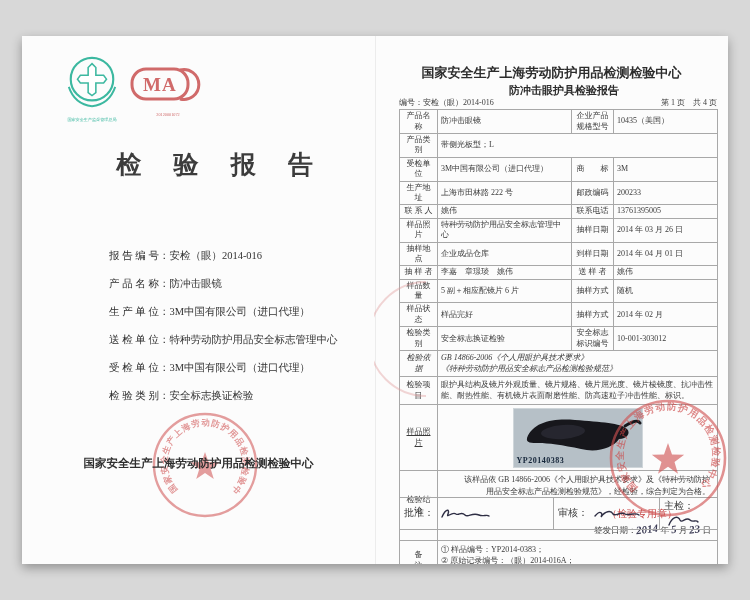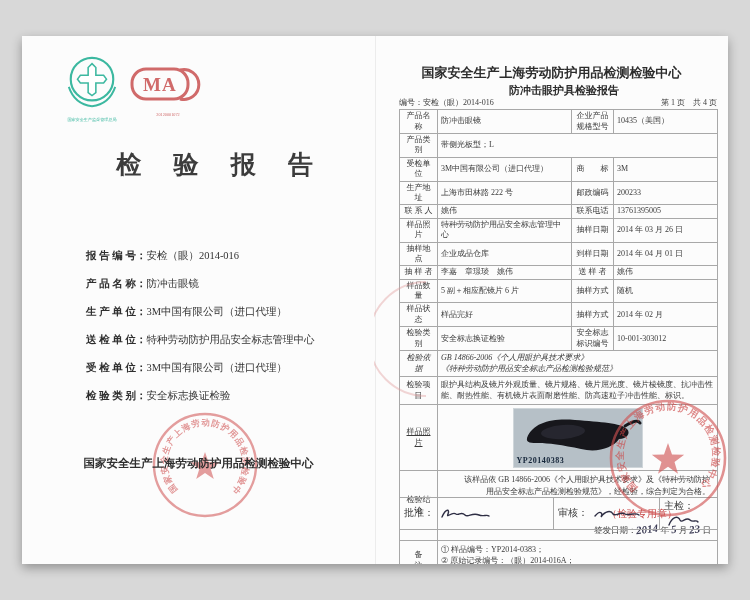--- a/index.html
+++ b/index.html
@@ -10,21 +10,21 @@
   .fold { position:absolute; left:353px; top:0; width:1px; height:100%; background:#ececec; }
 
   
   .emblem { position:absolute; left:34px; top:18px; width:72px; text-align:center; }
   .emblem-caption { font-size:5px; color:#3cb8a0; letter-spacing:0px; display:block; transform:scale(.82); transform-origin:center; white-space:nowrap; }
   .cma { position:absolute; left:104px; top:26px; width:84px; text-align:center; }
   .cma-number { font-size:5px; color:#d06a6a; display:block; transform:scale(.85); white-space:nowrap; }
   .cover-title { position:absolute; left:16px; top:112px; width:353px; text-align:center; font-size:25px; font-weight:bold; color:#3c3c3c; letter-spacing:13px; text-indent:13px; }
   .cover-fields { position:absolute; left:64px; top:206px; }
   .cover-field { font-size:10.5px; height:28px; line-height:28px; white-space:nowrap; }
-  .cover-field .lab { font-weight:bold; color:#2e2e2e; }
+  .cover-field .lab { font-weight:normal; color:#2e2e2e;margin-left:23px; }
   .cover-field .val { color:#333; }
   .cover-org { position:absolute; left:0; top:420px; width:353px; text-align:center; font-size:11.5px; font-weight:bold; color:#2e2e2e; z-index:3; }
   .cover-seal { position:absolute; left:128px; top:374px; opacity:.55; z-index:2; }
   .edge-arc { position:absolute; left:352px; top:238px; opacity:.4; z-index:1; }
 
   
   .r-org { position:absolute; left:353px; top:28px; width:353px; text-align:center; font-size:13px; font-weight:bold; color:#2c2c2c; }
   .r-title { position:absolute; left:353px; top:47px; width:378px; text-align:center; font-size:11px; font-weight:bold; color:#2c2c2c; }
   .r-meta { position:absolute; left:377px; top:61px; width:318px; display:flex; justify-content:space-between; font-size:8px; color:#3a3a3a; }
   table.rpt { position:absolute; left:377px; top:73px; width:318px; border-collapse:collapse; table-layout:fixed; font-size:8px; color:#3a3a3a; }

